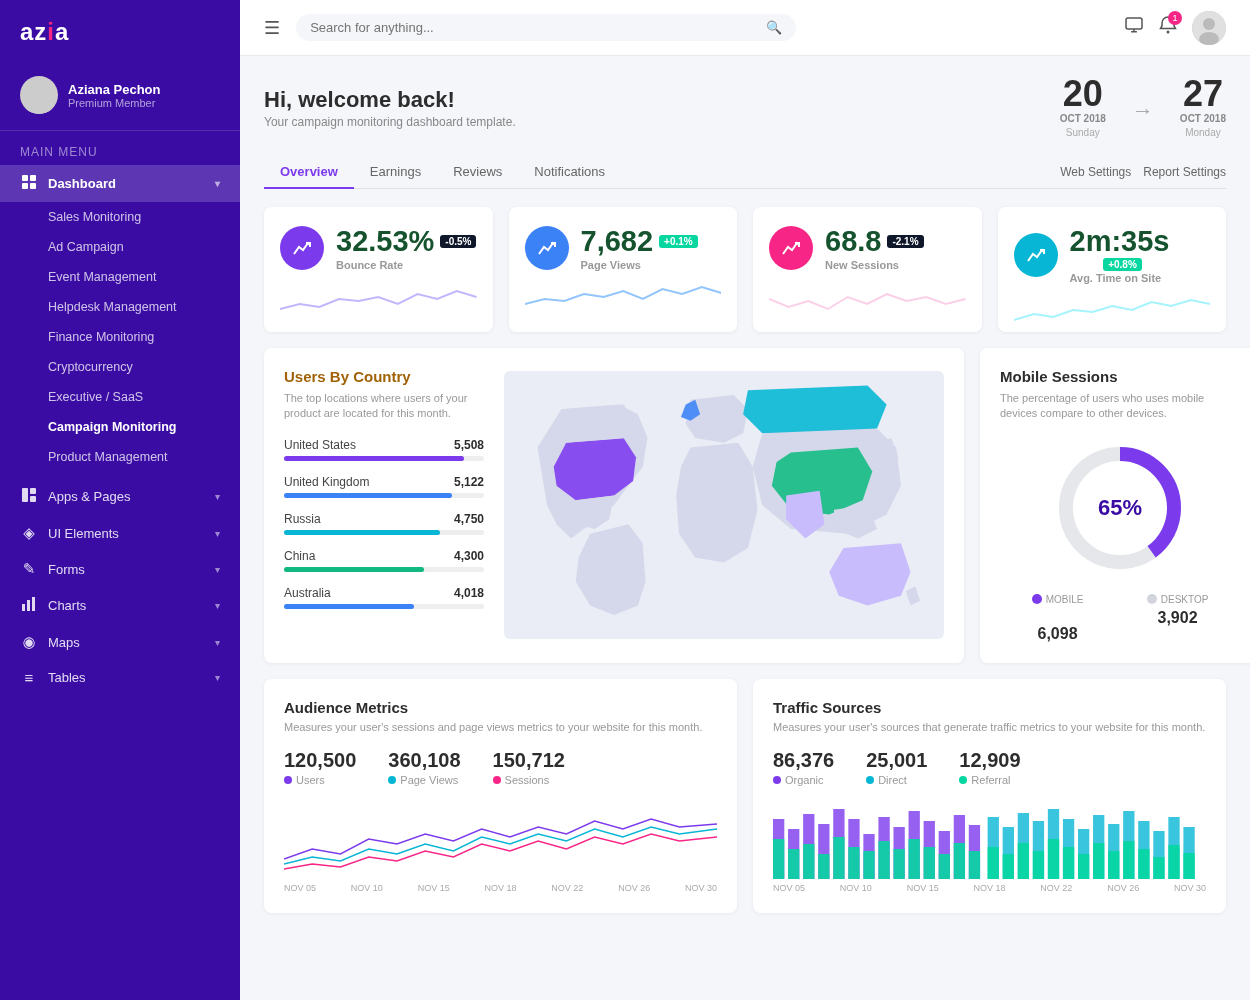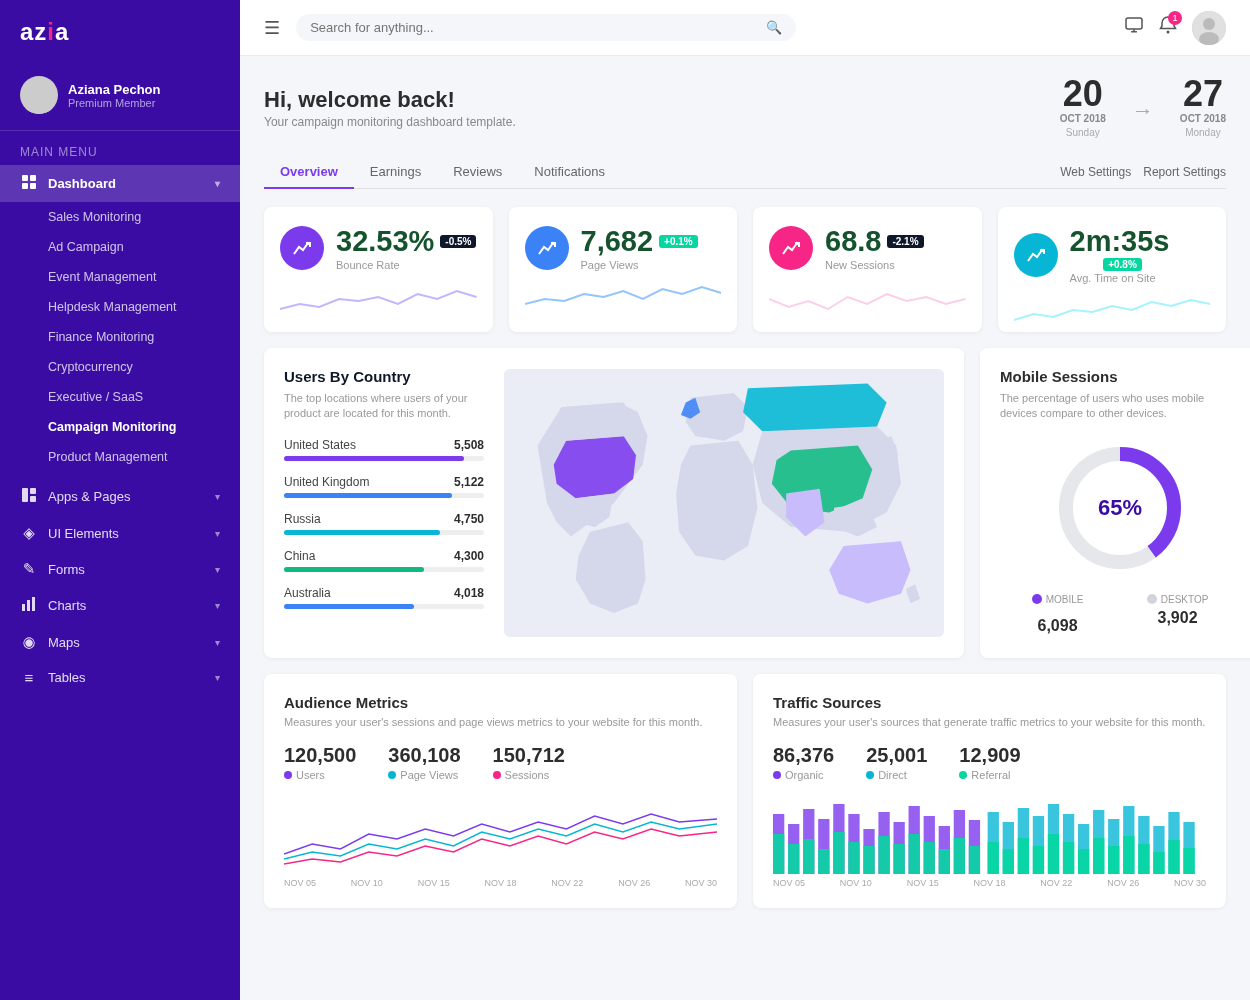--- a/index.html
+++ b/index.html
@@ -163,42 +163,42 @@
       width: 44px; height: 44px; border-radius: 50%; display: flex; align-items: center;
       justify-content: center; font-size: 20px; color: #fff; margin-right: 12px; flex-shrink: 0;
     }
     .stat-value { font-size: 29px; font-weight: 700; color: #14532d; }
     .stat-badge {
       display: inline-block; font-size: 10px; font-weight: 600; padding: 1px 5px;
       border-radius: 3px; margin-left: 6px;
     }
     .badge-red { background: #0f172a; color: #fff; }
     .badge-green { background: #06d6a0; color: #fff; }
-    .stat-label { font-size: 11px; color: #999; margin-top: 1px; }
+    .stat-label { font-size: 11px; color: #999; margin-top: 1px; font-weight: bold; }
     .stat-sparkline { height: 40px; margin-top: 8px; }
 
     
     #bottom-row {
       display: grid;
       grid-template-columns: 1fr 280px;
       gap: 16px;
       margin-bottom: 16px;
     }
 
     
     #country-card {
       background: #fff;
       border-radius: 8px;
       padding: 20px;
       box-shadow: 0 1px 4px rgba(0,0,0,0.06);
       display: flex;
       gap: 20px;
     }
     #country-left { width: 200px; flex-shrink: 0; }
-    #country-left h3 { font-size: 15px; font-weight: 700; color: #0f172a; margin-bottom: 6px; }
+    #country-left h3 { font-size: 15px; font-weight: 700; color: #a16207; margin-bottom: 6px; }
     #country-left p { font-size: 11px; color: #999; margin-bottom: 16px; line-height: 1.4; }
     .country-row { margin-bottom: 14px; }
     .country-name-val { display: flex; justify-content: space-between; font-size: 12px; margin-bottom: 4px; }
     .country-name { color: #444; }
     .country-val { font-weight: 600; color: #2d2d2d; }
     .country-bar-bg { background: #eee; border-radius: 4px; height: 5px; }
     .country-bar { height: 5px; border-radius: 4px; }
     #world-map { flex: 1; display: flex; align-items: center; justify-content: center; }
 
     
@@ -618,21 +618,21 @@
           <svg width="140" height="140" viewBox="0 0 140 140">
 
             <circle cx="70" cy="70" r="54" fill="none" stroke="#e5e7eb" stroke-width="14"></circle>
 
             <circle cx="70" cy="70" r="54" fill="none" stroke="#7c3aed" stroke-width="14" stroke-dasharray="220.4 339.3" stroke-dashoffset="84.8" transform="rotate(-90 70 70)"></circle>
           </svg>
           <div id="donut-center">65%</div>
         </div>
         <div class="mobile-legend">
           <div class="legend-item">
-            <div style="display:flex;align-items:center;justify-content:center;margin-bottom:12px;">
+            <div style="display:flex;align-items:center;justify-content:center;margin-bottom:20px;">
               <span class="legend-dot" style="background:#7c3aed;"></span>
               <span class="legend-label">MOBILE</span>
             </div>
             <div class="legend-count">6,098</div>
           </div>
           <div class="legend-item">
             <div style="display:flex;align-items:center;justify-content:center;margin-bottom:4px;">
               <span class="legend-dot" style="background:#d1d5db;"></span>
               <span class="legend-label">DESKTOP</span>
             </div>

